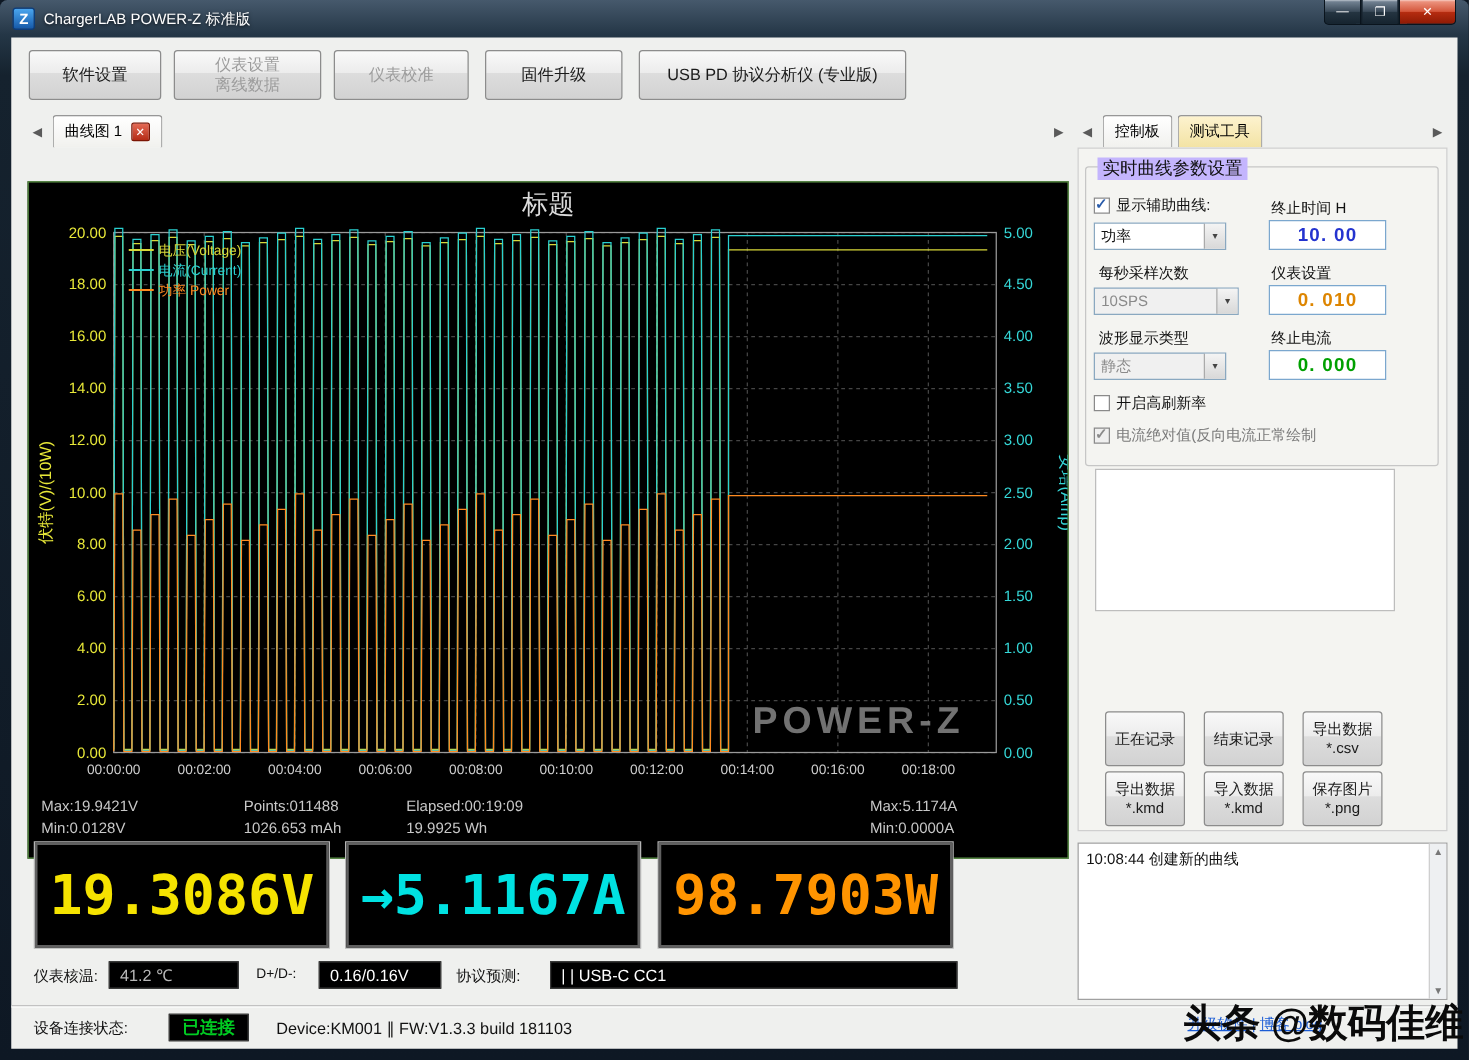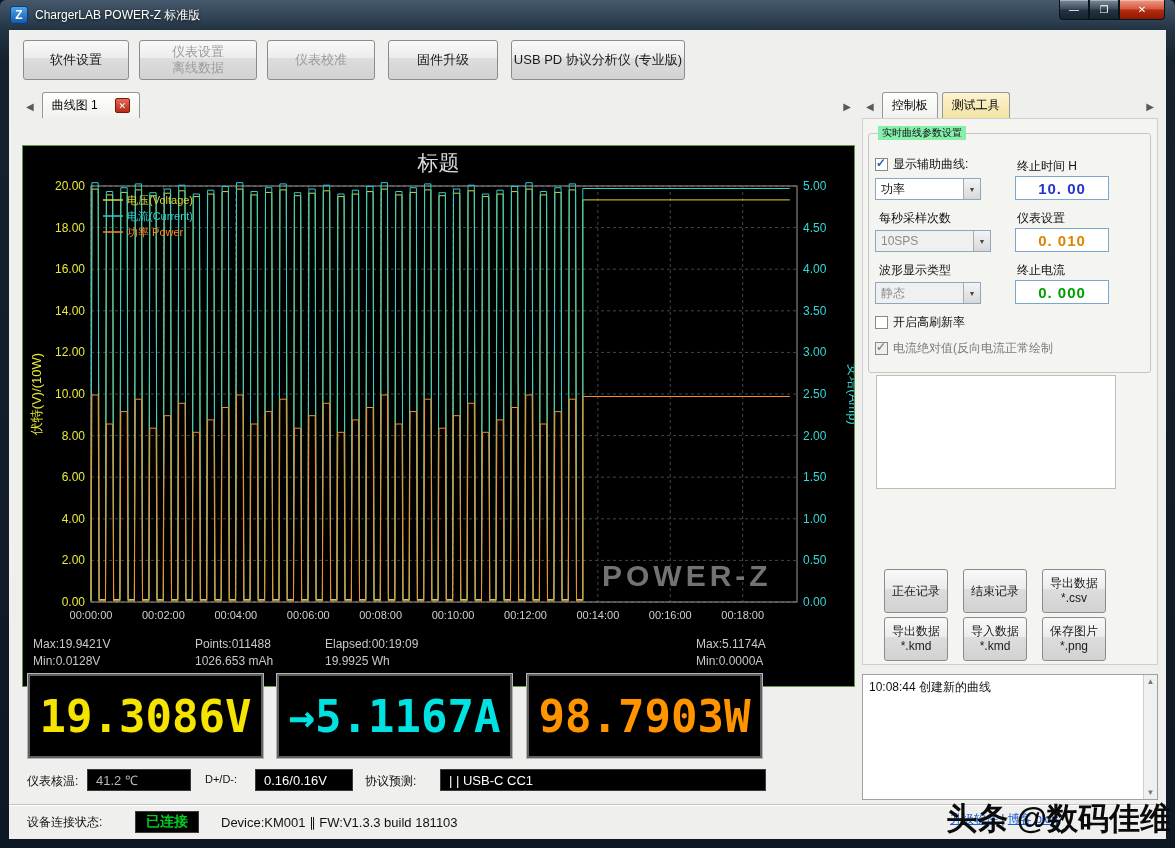--- a/index.html
+++ b/index.html
@@ -27,37 +27,37 @@
   .toolbar { position:absolute; left:0; top:0; right:0; height:58px; display:flex; align-items:flex-start; padding:10px 0 0 14px; gap:10px; }
   .btn7 { background:linear-gradient(180deg,#f9f9f9,#ececec 45%,#dddddd 46%,#d2d2d2); border:1px solid #8c8c8c; border-radius:3px;
           font-size:13px; color:#1a1a1a; display:flex; flex-direction:column; align-items:center; justify-content:center; line-height:1.25;
           cursor:default; font-family:"Liberation Sans",sans-serif; }
   .tb-btn { height:40px; }
   .btn7.disabled { color:#9c9c9c; }
 
   
   .tabbar { position:absolute; top:60px; height:28px; display:flex; align-items:flex-end; gap:4px; }
   .tab-arrow { font-size:10px; color:#5a5a5a; padding:0 4px 6px 4px; cursor:default; }
-  .tab { height:26px; display:flex; align-items:center; gap:17px; padding:0 9px; font-size:12px; border:1px solid #979797; border-bottom:none;
+  .tab { height:26px; display:flex; align-items:center; gap:7px; padding:0 9px; font-size:12px; border:1px solid #979797; border-bottom:none;
          border-radius:3px 3px 0 0; background:linear-gradient(180deg,#ffffff,#f1f1ee); cursor:default; }
   .tab.hl { background:linear-gradient(180deg,#fdf3cf,#f3e3a4); }
   .tab-close { width:15px; height:15px; background:linear-gradient(180deg,#e46a55,#b52c17); border:1px solid #7c1504; border-radius:2px;
                color:#fff; font-size:9px; display:flex; align-items:center; justify-content:center; }
   .spacer { flex:1; }
 
   
   .chart-box { position:absolute; left:13px; top:90px; width:833px; height:542px; background:#000; border:1px solid #5f9948;margin-top:25px; }
   .chart-title { height:26px; text-align:center; color:#dcdcdc; font-size:21px; padding-top:3px; }
   .chart-stats { display:flex; padding:2px 10px 0 10px; color:#c8c8c8; font-size:12px; line-height:17px; }
   .chart-stats .col div { white-space:nowrap; }
 
   
   .panel-body { position:absolute; left:853px; top:88px; width:296px; height:547px; background:#f4f4f1; border:1px solid #cfcfcf; }
   .group-box { position:absolute; left:5px; top:14px; width:283px; height:240px; border:1px solid #c6c6c6; border-radius:3px; }
-  .group-title { position:absolute; top:-8px; left:9px; background:#86efac; padding:0 4px; font-size:10px; color:#111; }
+  .group-title { position:absolute; top:-8px; left:9px; background:#c4b5fd; padding:0 4px; font-size:14px; color:#111; }
   .plabel { position:absolute; font-size:12px; color:#111; white-space:nowrap; }
   .check-row { position:absolute; display:flex; align-items:center; gap:5px; }
   .cb { width:13px; height:13px; background:#fff; border:1px solid #8a8a8a; position:relative; flex:none; }
   .cb.checked::after { content:"✓"; position:absolute; left:0px; top:-3px; font-size:12px; font-weight:bold; color:#2a5caa; }
   .cb.dim { background:#efefef; }
   .cb.dim.checked::after { color:#8a8a8a; }
   .cb-label { font-size:12px; color:#111; white-space:nowrap; }
   .cb-label.dim { color:#7a7a7a; }
   .dropdown { position:absolute; height:22px; background:#fff; border:1px solid #8aa8c0; display:flex; align-items:center; }
   .dd-text { flex:1; font-size:12px; padding-left:5px; color:#111; }
@@ -119,21 +119,21 @@
       <button class="btn7 tb-btn disabled" style="width:118px">
         <span>仪表设置</span>
         <span>离线数据</span>
       </button>
       <button class="btn7 tb-btn disabled" style="width:108px">
         <span>仪表校准</span>
       </button>
       <button class="btn7 tb-btn" style="width:110px;margin-left:3px">
         <span>固件升级</span>
       </button>
-      <button class="btn7 tb-btn" style="width:174px;margin-left:3px">
+      <button class="btn7 tb-btn" style="width:214px;margin-left:3px">
         <span>USB PD 协议分析仪 (专业版)</span>
       </button>
     </div>
 
     <div class="tabbar" style="left:13px;width:833px">
       <span class="tab-arrow">◀</span>
       <div class="tab">
         <span>曲线图 1</span>
         <span class="tab-close">✕</span>
       </div>

